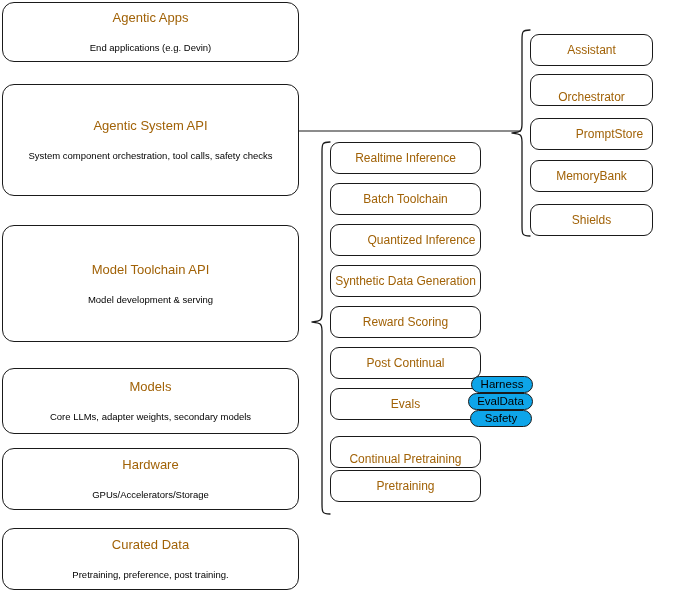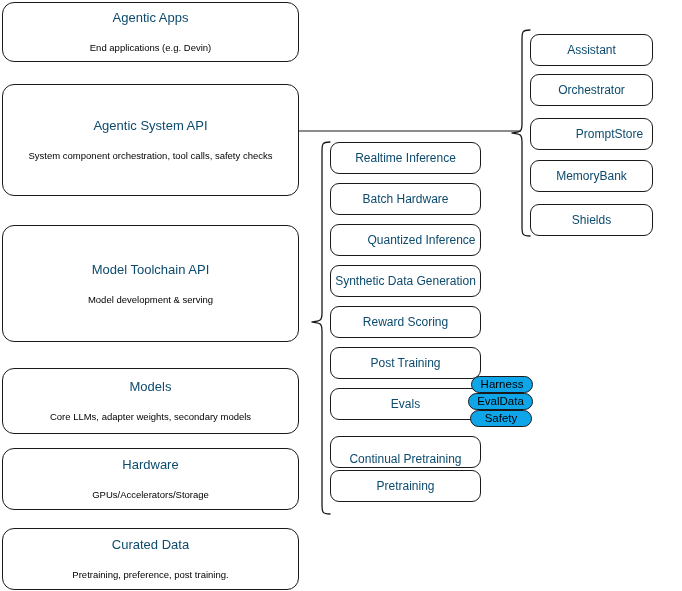--- a/index.html
+++ b/index.html
@@ -28,21 +28,21 @@
     display: flex;
     flex-direction: column;
     align-items: center;
     justify-content: center;
     text-align: center;
     z-index: 3;
   }
   .box .title {
     font-size: 13px;
     line-height: 16px;
-    color: #0c4a6e;
+    color: #a16207;
     white-space: nowrap;
   }
   .box .subtitle {
     font-size: 9.5px;
     line-height: 13px;
     color: #000000;
     margin-top: 15px;
     white-space: nowrap;
   }
   .layer-box {
@@ -139,33 +139,33 @@
 
   <div class="box layer-box" style="top:528px; height:62px;">
     <div class="title">Curated Data</div>
     <div class="subtitle">Pretraining, preference, post training.</div>
   </div>
 
   <div class="box mid-box" style="top:142px;">
     <div class="title">Realtime Inference</div>
   </div>
   <div class="box mid-box" style="top:183px;">
-    <div class="title">Batch Hardware</div>
+    <div class="title">Batch Toolchain</div>
   </div>
   <div class="box mid-box" style="top:224px;padding-left:32px;">
     <div class="title">Quantized Inference</div>
   </div>
   <div class="box mid-box" style="top:265px;">
     <div class="title">Synthetic Data Generation</div>
   </div>
   <div class="box mid-box" style="top:306px;">
     <div class="title">Reward Scoring</div>
   </div>
   <div class="box mid-box" style="top:347px;">
-    <div class="title">Post Training</div>
+    <div class="title">Post Continual</div>
   </div>
   <div class="box mid-box" style="top:388px;">
     <div class="title">Evals</div>
   </div>
   <div class="box mid-box" style="top:436px;justify-content:flex-end;">
     <div class="title">Continual Pretraining</div>
   </div>
   <div class="box mid-box" style="top:470px;">
     <div class="title">Pretraining</div>
   </div>
@@ -176,21 +176,21 @@
   <div class="pill" style="left:468px; top:393px; width:65px;">
     <span>EvalData</span>
   </div>
   <div class="pill" style="left:470px; top:410px; width:62px;">
     <span>Safety</span>
   </div>
 
   <div class="box right-box" style="top:34px;">
     <div class="title">Assistant</div>
   </div>
-  <div class="box right-box" style="top:74px;">
+  <div class="box right-box" style="top:74px;justify-content:flex-end;">
     <div class="title">Orchestrator</div>
   </div>
   <div class="box right-box" style="top:118px;padding-left:36px;">
     <div class="title">PromptStore</div>
   </div>
   <div class="box right-box" style="top:160px;">
     <div class="title">MemoryBank</div>
   </div>
   <div class="box right-box" style="top:204px;">
     <div class="title">Shields</div>

